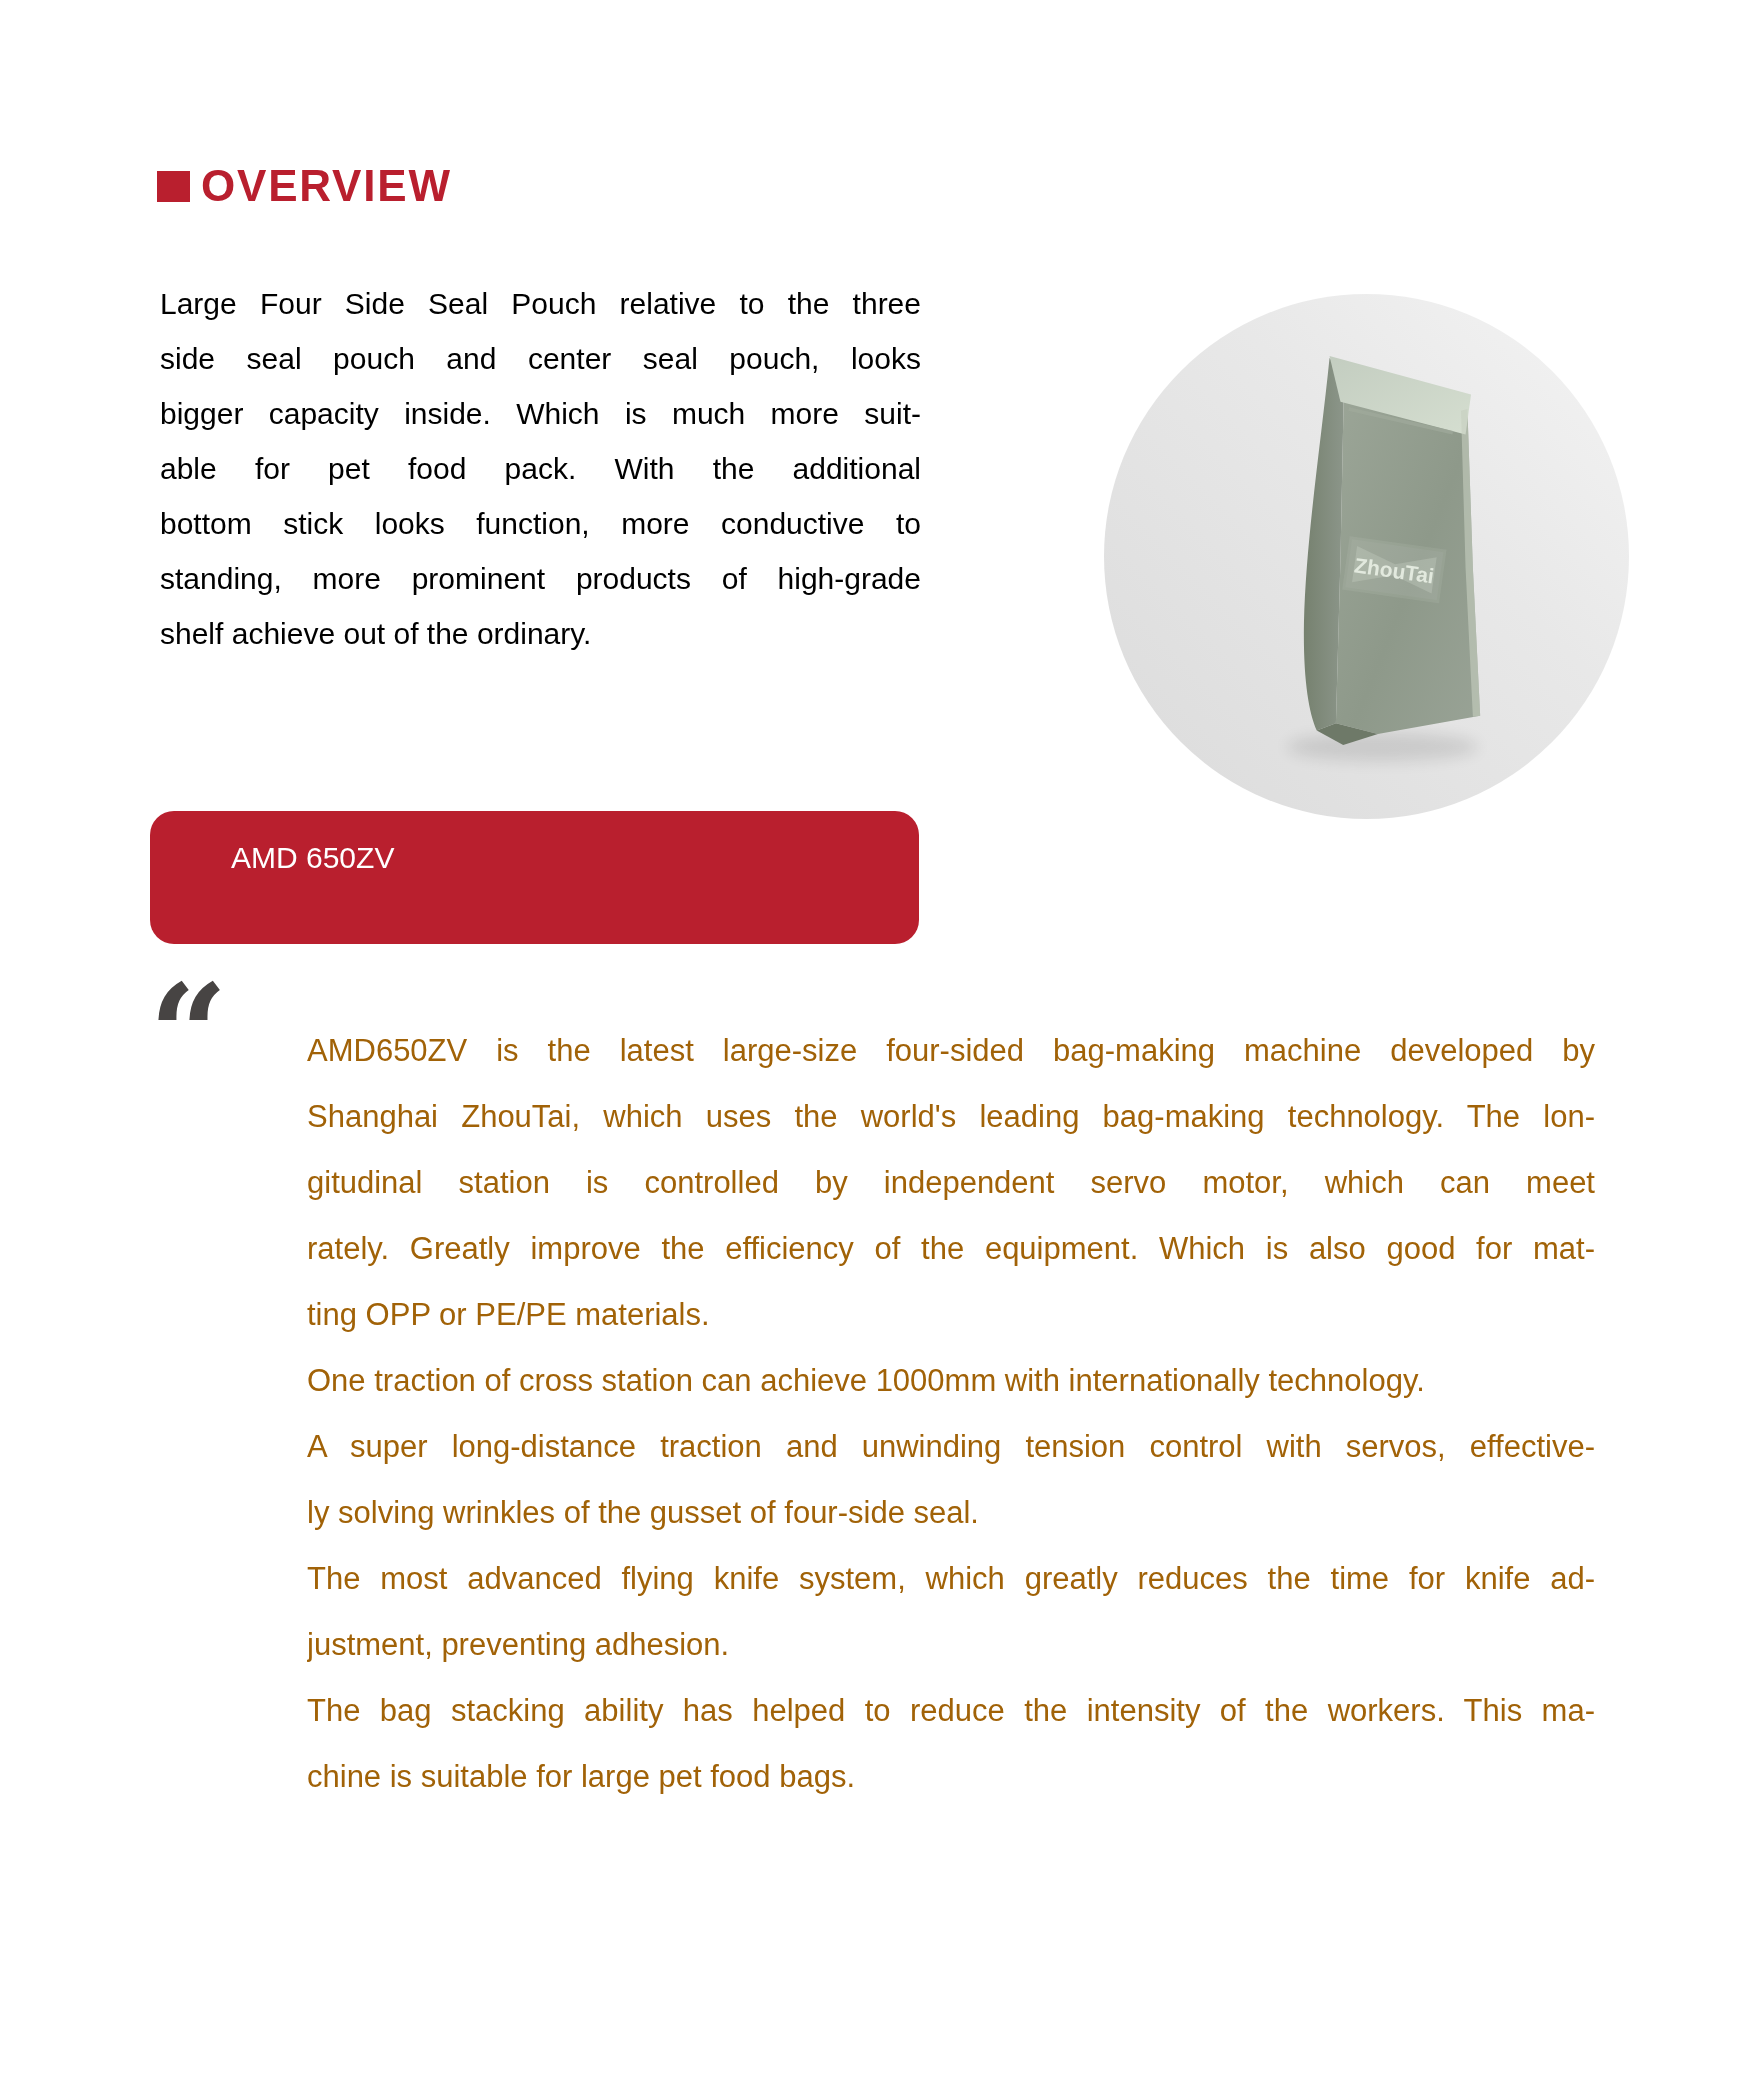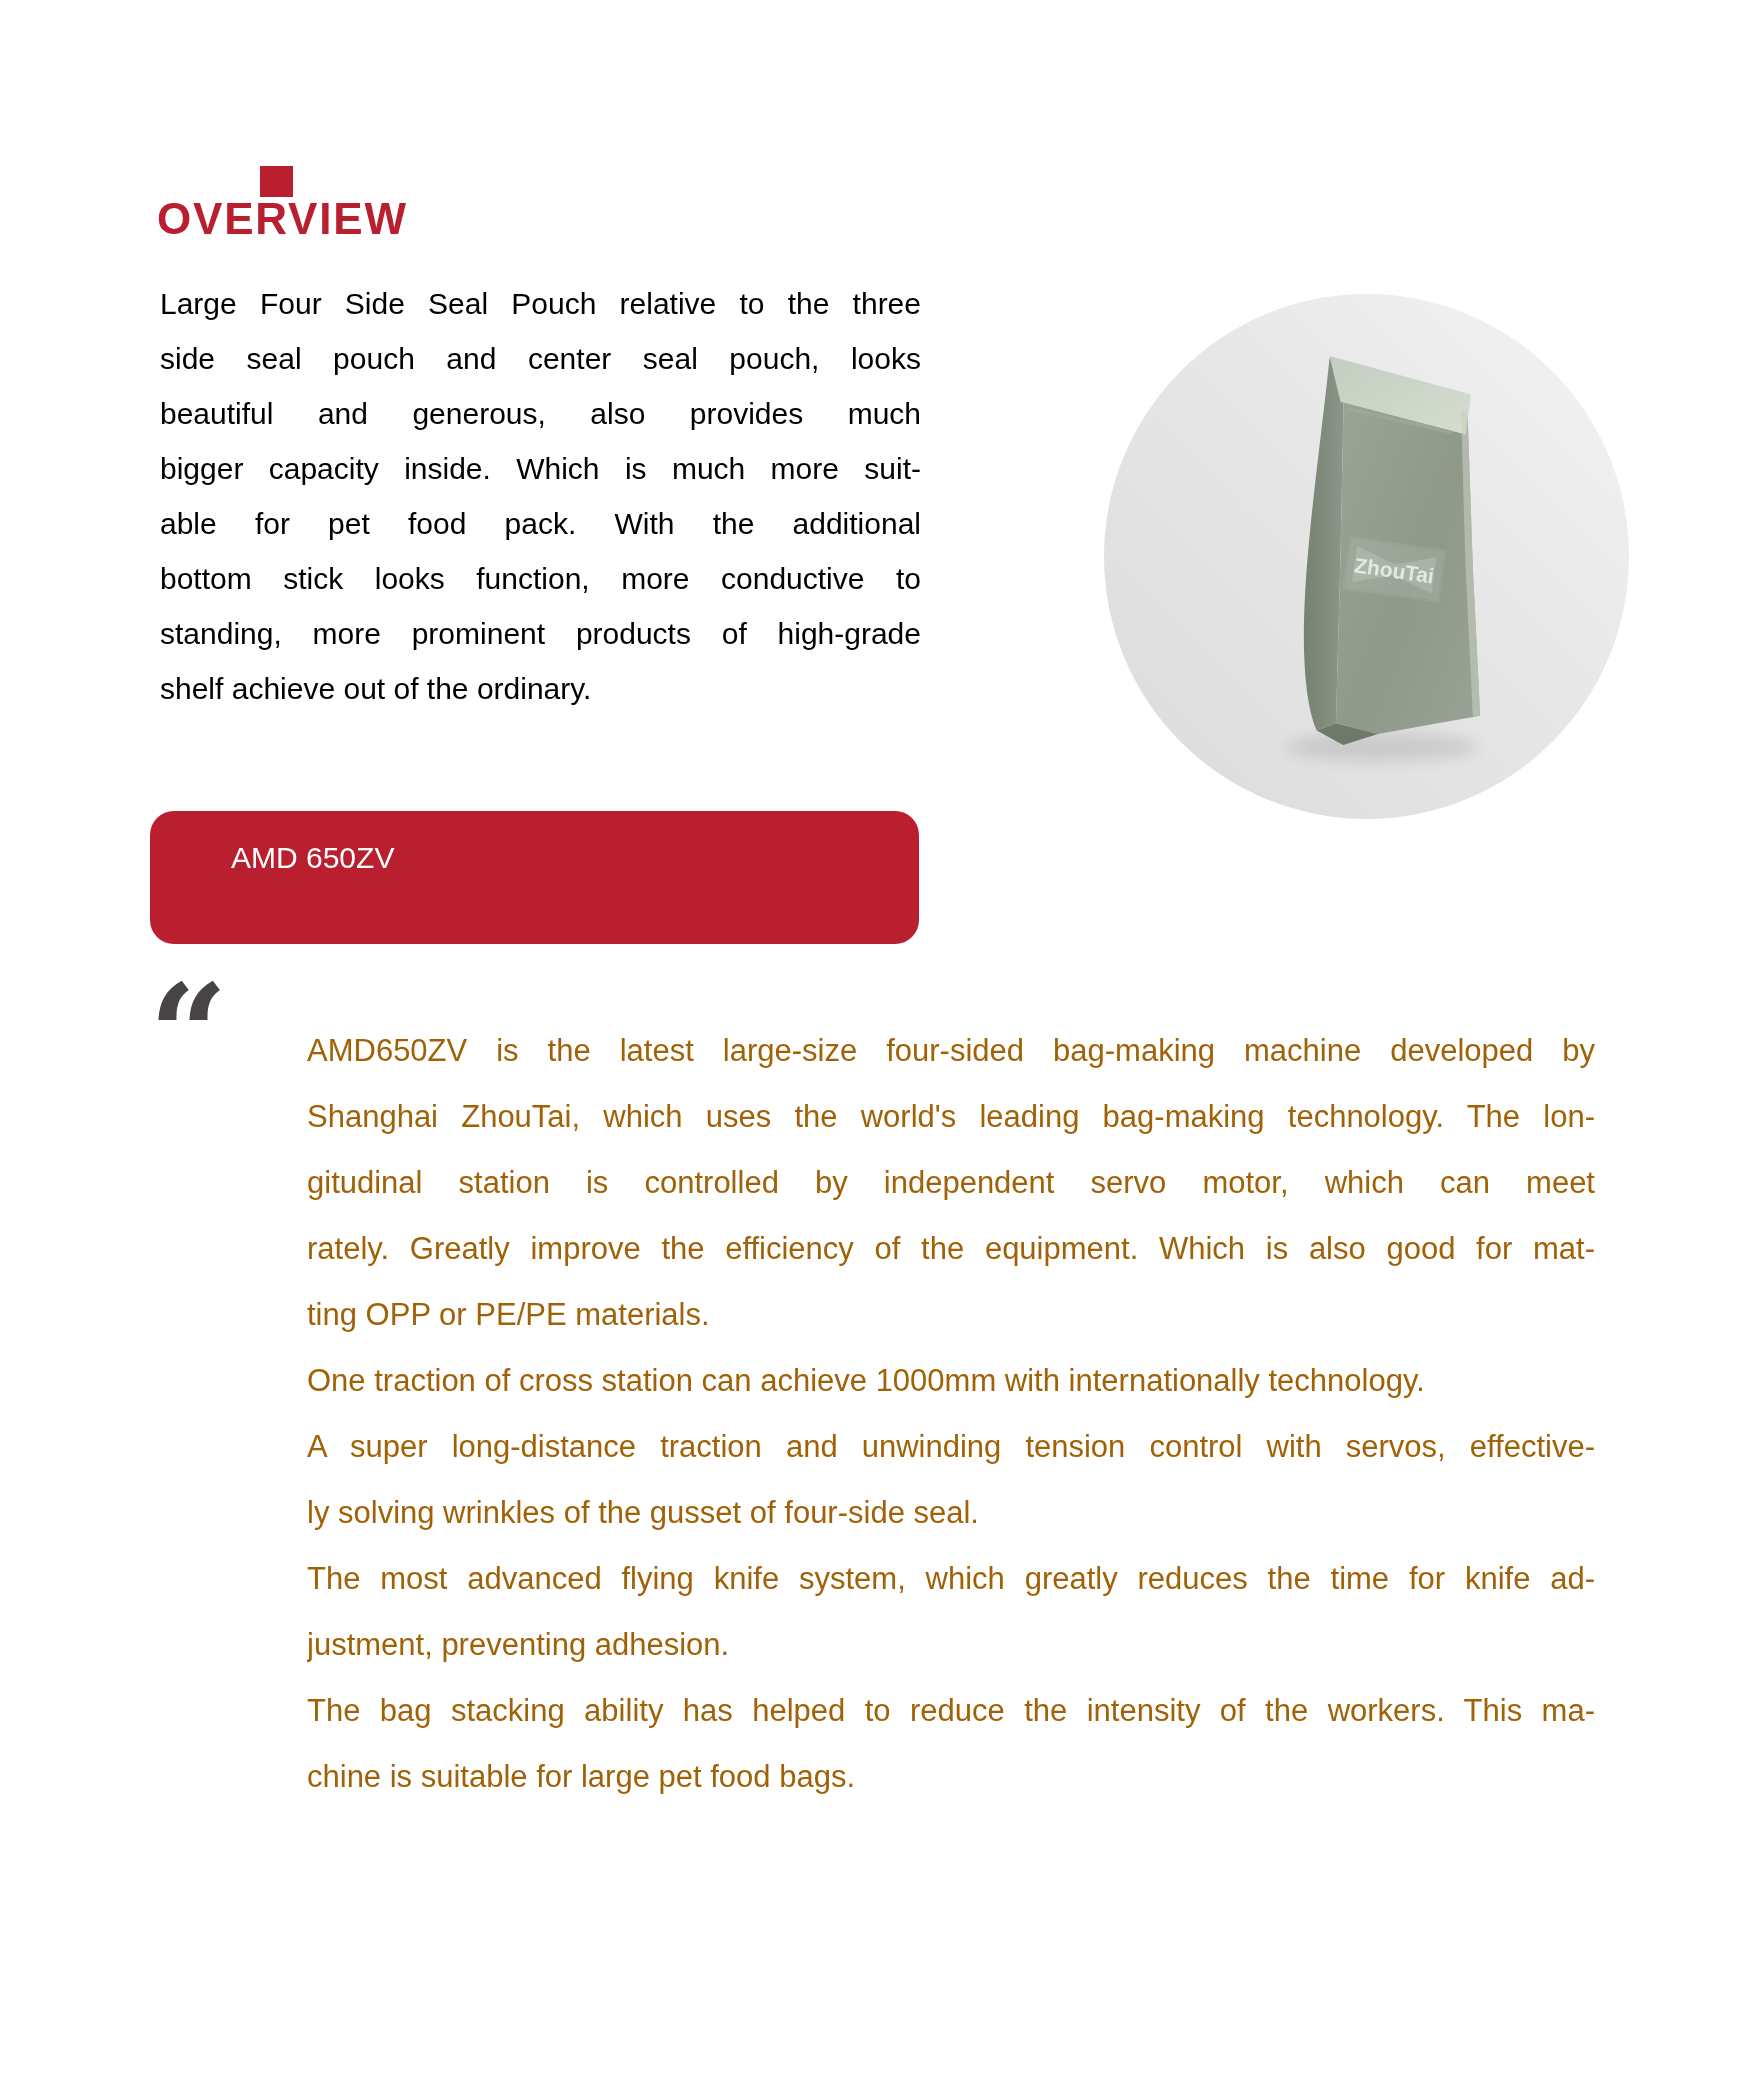--- a/index.html
+++ b/index.html
@@ -7,21 +7,21 @@
     width: 1755px; height: 2081px;
     background: #ffffff;
     position: relative;
     overflow: hidden;
     font-family: "Liberation Sans", sans-serif;
   }
 
   
   .heading {
     position: absolute; left: 157px; top: 164px;
-    display: flex; align-items: center; flex-direction: column;
+    display: flex; align-items: center;
   }
   .heading .sq {
     width: 33px; height: 31px;
     background: #B91F2E;
     margin-right: 11px;
     margin-top: 1.8px;
     flex: 0 0 auto;
   }
   .heading h1 {
     margin: 0;
@@ -102,21 +102,20 @@
 <div class="page">
 
   <div class="heading">
     <span class="sq"></span>
     <h1>OVERVIEW</h1>
   </div>
 
   <div class="intro">
       <div class="tline">Large Four Side Seal Pouch relative to the three</div>
       <div class="tline">side seal pouch and center seal pouch, looks</div>
-      <div class="tline">beautiful and generous, also provides much</div>
       <div class="tline">bigger capacity inside. Which is much more suit-</div>
       <div class="tline">able for pet food pack. With the additional</div>
       <div class="tline">bottom stick looks function, more conductive to</div>
       <div class="tline">standing, more prominent products of high-grade</div>
       <div class="tline no-justify">shelf achieve out of the ordinary.</div>
     </div>
 
   <div class="circle-wrap">
     <svg width="525" height="525" viewBox="0 0 575 575">
       <defs>

